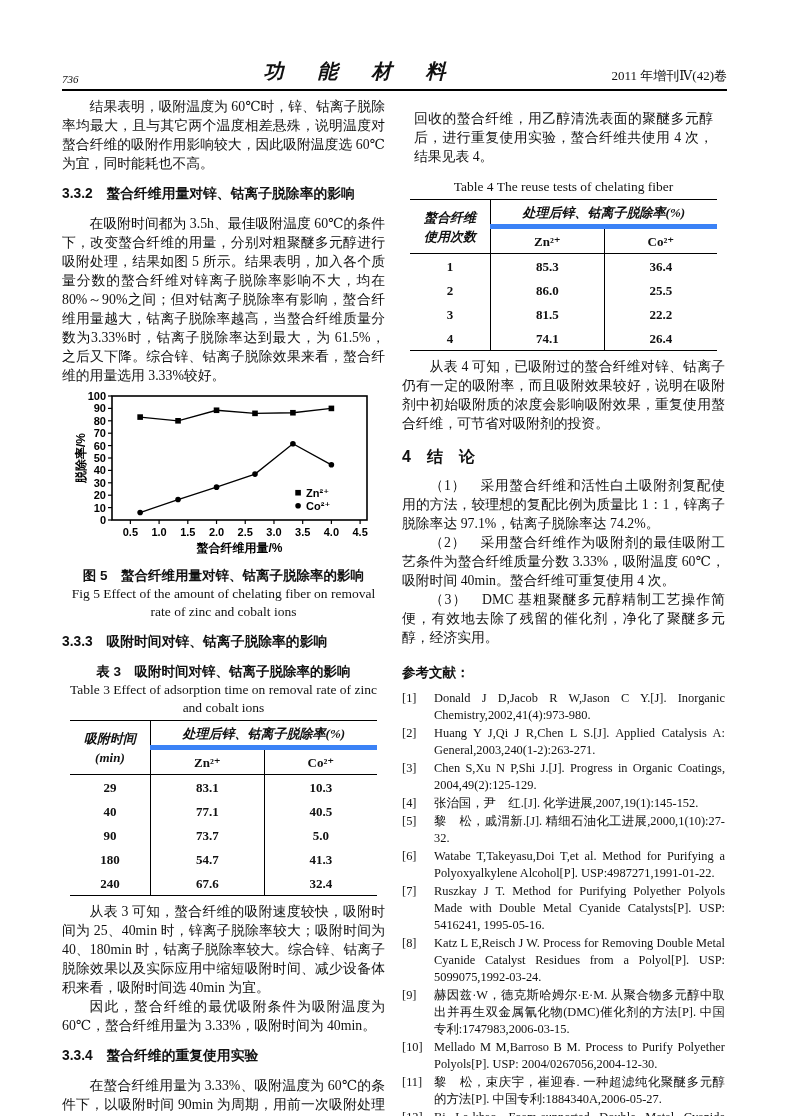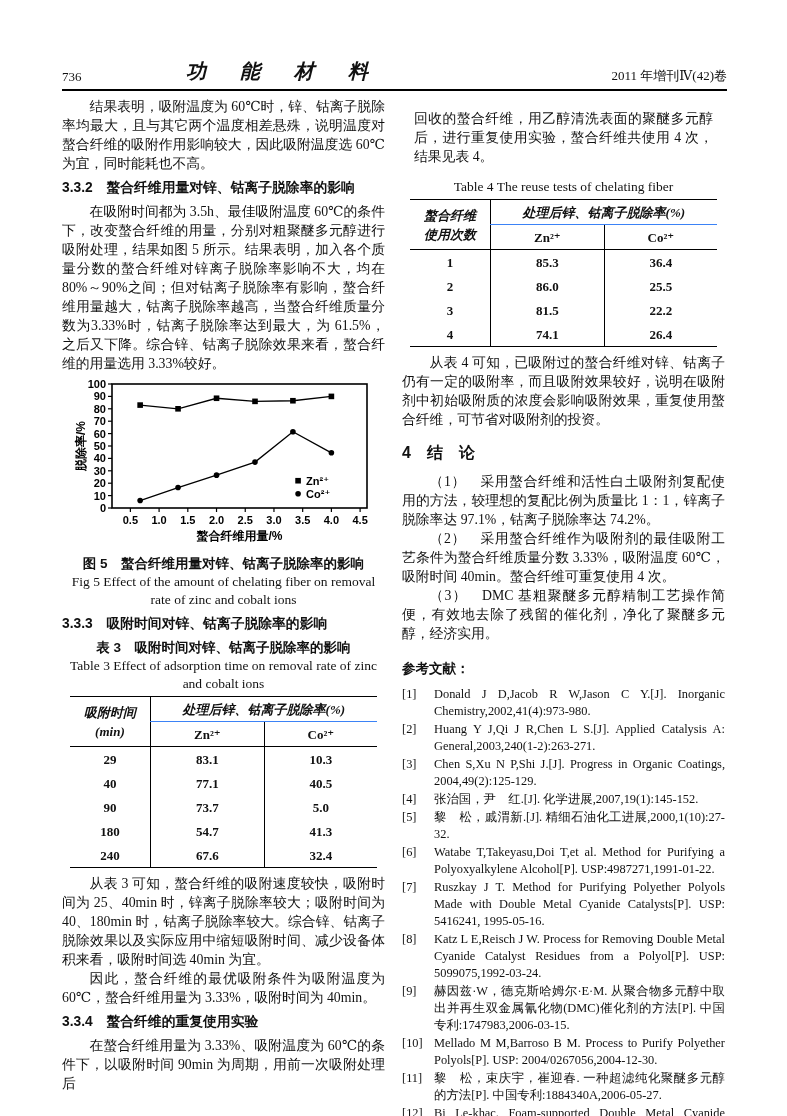--- a/index.html
+++ b/index.html
@@ -9,37 +9,37 @@
     color:#111;
     -webkit-font-smoothing:antialiased;
   }
   .page{padding:58px 60px 0 62px;}
   
   .pg-header{
     display:flex;align-items:flex-end;
     border-bottom:2px solid #000;
     padding-bottom:4px;
   }
-  .pg-num{width:90px;font-size:13px;}
+  .pg-num{width:90px;font-size:11px;font-style:italic;}
   .journal-title{
-    flex:1;text-align:left;
+    flex:1;text-align:center;
     font-family:Liberation Sans, sans-serif;
     font-weight:bold;font-style:italic;
     font-size:20px;letter-spacing:34px;text-indent:34px;
     white-space:nowrap;
   }
   .issue{width:170px;text-align:right;font-size:13px;white-space:nowrap;}
   
   .cols{display:flex;gap:17px;margin-top:6px;}
   .col{width:323px;font-size:13.8px;line-height:19px;text-align:justify;}
   .para{text-indent:2em;margin:0;}
   .para-cont{text-indent:0;margin:12px;}
   .sec-head{
     font-family:"Liberation Sans","DejaVu Sans",sans-serif;
-    font-weight:bold;font-size:13.8px;margin:5px 0;
+    font-weight:bold;font-size:13.8px;margin:11px 0;
   }
   .caption-cn{
     font-family:"Liberation Sans","DejaVu Sans",sans-serif;
     font-weight:bold;font-size:13.5px;text-align:center;margin:2px 0 0 0;
   }
   .caption-en{
     font-size:13.5px;text-align:center;line-height:18px;margin:0 8px 3px 8px;
   }
   .concl-head{
     font-family:"Liberation Sans","DejaVu Sans",sans-serif;
@@ -53,21 +53,21 @@
   table.data-table{
     border-collapse:collapse;width:95%;margin:3px auto 6px auto;
     border-top:1.6px solid #000;border-bottom:1.6px solid #000;
     font-size:13px;
   }
   table.data-table th,table.data-table td{
     padding:2.5px 4px;text-align:center;font-weight:bold;
   }
   table.data-table thead{border-bottom:1.4px solid #000;}
   th.cn-th{font-style:italic;font-family:"Liberation Serif",serif;font-size:13px;}
-  th.span-th{border-left:1px solid #000;border-bottom:1px solid #3b82f6;}
+  th.span-th{border-left:1px solid #000;border-bottom:5px solid #3b82f6;}
   th.sub-th{border-left:1px solid #000;}
   table.data-table td:nth-child(2),
   table.data-table td:nth-child(3){border-left:1px solid #000;}
   
   .figure-wrap{margin:4px auto 0 auto;width:300px;}
   
   .ref-item{display:flex;font-size:12.4px;line-height:17px;margin-bottom:1px;text-align:justify;}
   .ref-label{flex:0 0 32px;}
   .ref-text{flex:1;}
 </style>

